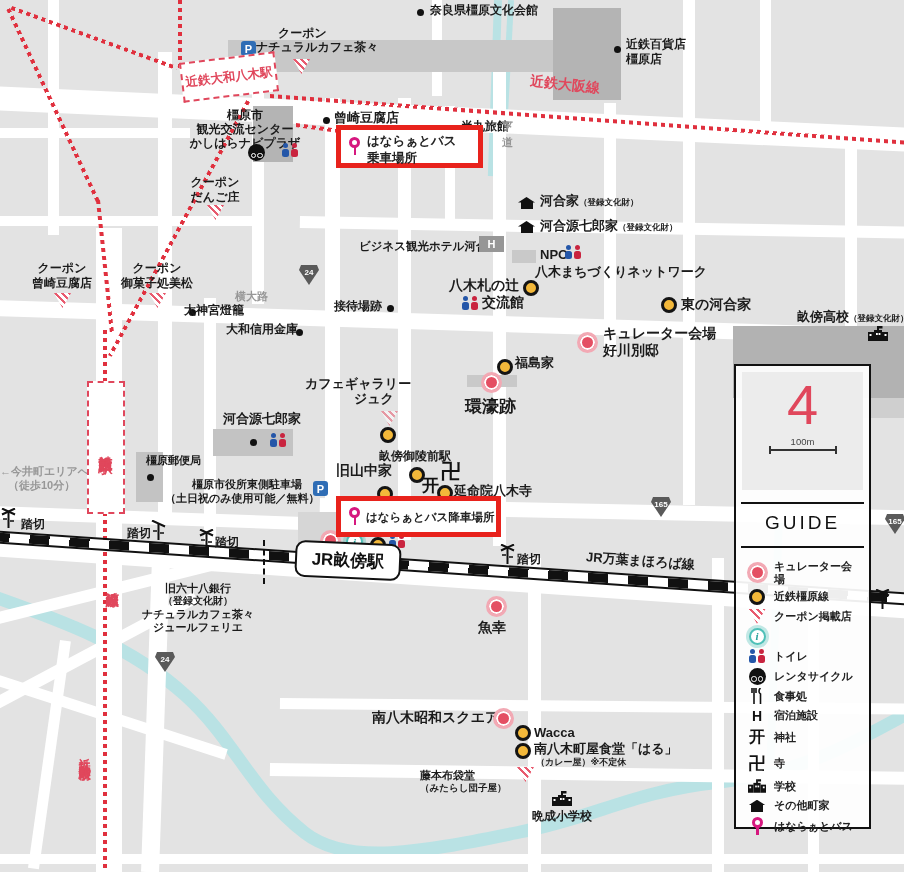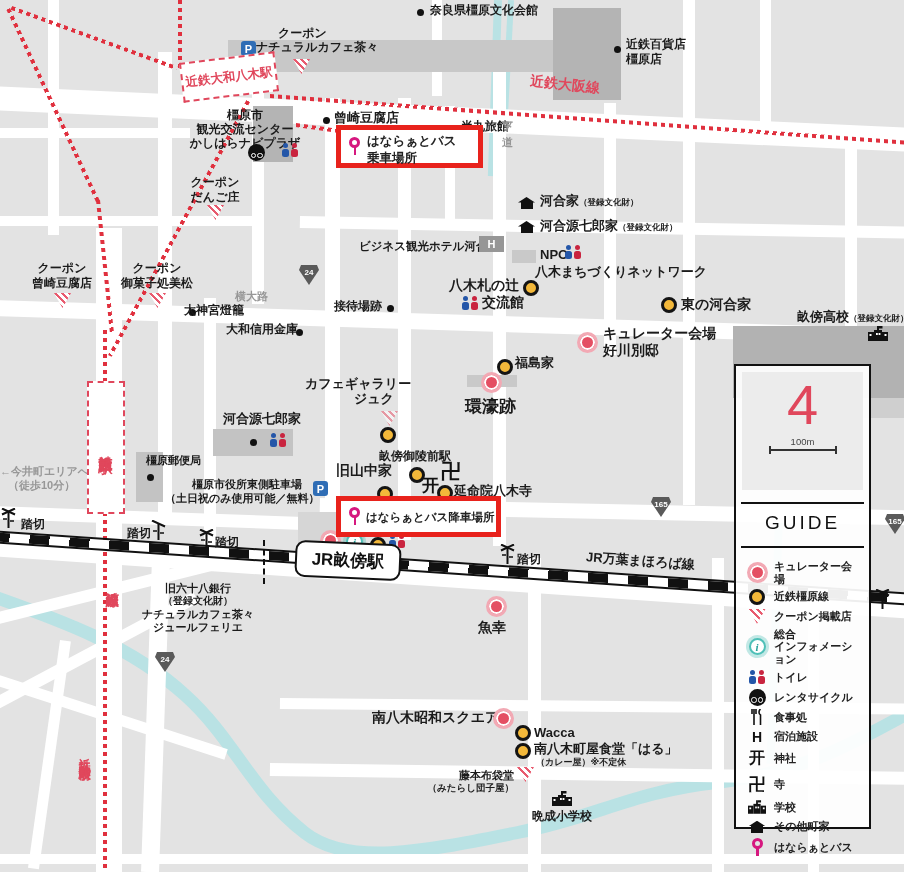--- a/index.html
+++ b/index.html
@@ -11,21 +11,21 @@
   .rd-h{position:absolute;height:4px;background:repeating-linear-gradient(90deg,#e0303e 0 4px,rgba(0,0,0,0) 4px 8px);transform-origin:0 0;z-index:8;}
   .rd-v{position:absolute;width:4px;background:repeating-linear-gradient(180deg,#e0303e 0 4px,rgba(0,0,0,0) 4px 8px);z-index:8;}
   .jrline{position:absolute;left:-10px;top:530px;width:935px;height:9px;background:repeating-linear-gradient(90deg,#111 0 20px,#fff 20px 40px);border-top:2.5px solid #111;border-bottom:2.5px solid #111;transform:rotate(3.9deg);transform-origin:0 0;z-index:9;}
   .dashv{position:absolute;border-left:2px dashed #111;z-index:15;}
   
   .lbl{position:absolute;font-weight:700;color:#1b1b1b;font-size:11px;line-height:1.22;white-space:nowrap;z-index:20;}
   .lbl .sm,.sm{font-size:8.5px;font-weight:600;}
   .gray{color:#979797;font-weight:600;}
   .red{color:#e0475c;}
   .ctr{text-align:center;white-space:normal;}
-  .rt{text-align:right;white-space:normal;}
+  .rt{white-space:normal;}
   .bk{display:block;}
   .vert{writing-mode:vertical-rl;letter-spacing:1px;}
   
   .pin{position:absolute;z-index:20;display:flex;}
   .dot{display:inline-block;width:7px;height:7px;border-radius:50%;background:#111;}
   .circle-y{display:inline-block;width:16px;height:16px;border-radius:50%;background:#f3b83a;border:3px solid #141414;box-sizing:border-box;}
   .circle-c{display:inline-block;width:21px;height:21px;border-radius:50%;background:#e44f63;border:3px solid #f2a9b4;box-shadow:inset 0 0 0 2px #fff;box-sizing:border-box;}
   .tri{display:inline-block;width:17px;height:15px;background:repeating-linear-gradient(45deg,#e85a6e 0 2.5px,#fff 2.5px 5px);clip-path:polygon(0 0,100% 0,50% 100%);}
   .tri.fade{opacity:.55;}
   .info{display:inline-flex;width:17px;height:17px;border-radius:50%;border:2px solid #4fc0b8;background:#fff;color:#27a098;align-items:center;justify-content:center;font:italic 700 11px "Liberation Serif",serif;box-shadow:0 0 0 3px rgba(79,192,184,.35);box-sizing:border-box;}
@@ -541,24 +541,20 @@
       <div class="lg-row">
           <span class="lg-ico">
             <span class="tri"></span>
           </span>
           <span class="lg-txt">クーポン掲載店</span>
         </div>
       <div class="lg-row">
           <span class="lg-ico">
             <span class="info">i</span>
           </span>
-          <span class="lg-txt">
-            <span class="bk">総合</span>
-            <span class="bk">インフォメーション</span>
-          </span>
         </div>
       <div class="lg-row">
           <span class="lg-ico">
             <span class="wc">
               <span class="person m"></span>
               <span class="person f"></span>
             </span>
           </span>
           <span class="lg-txt">トイレ</span>
         </div>

